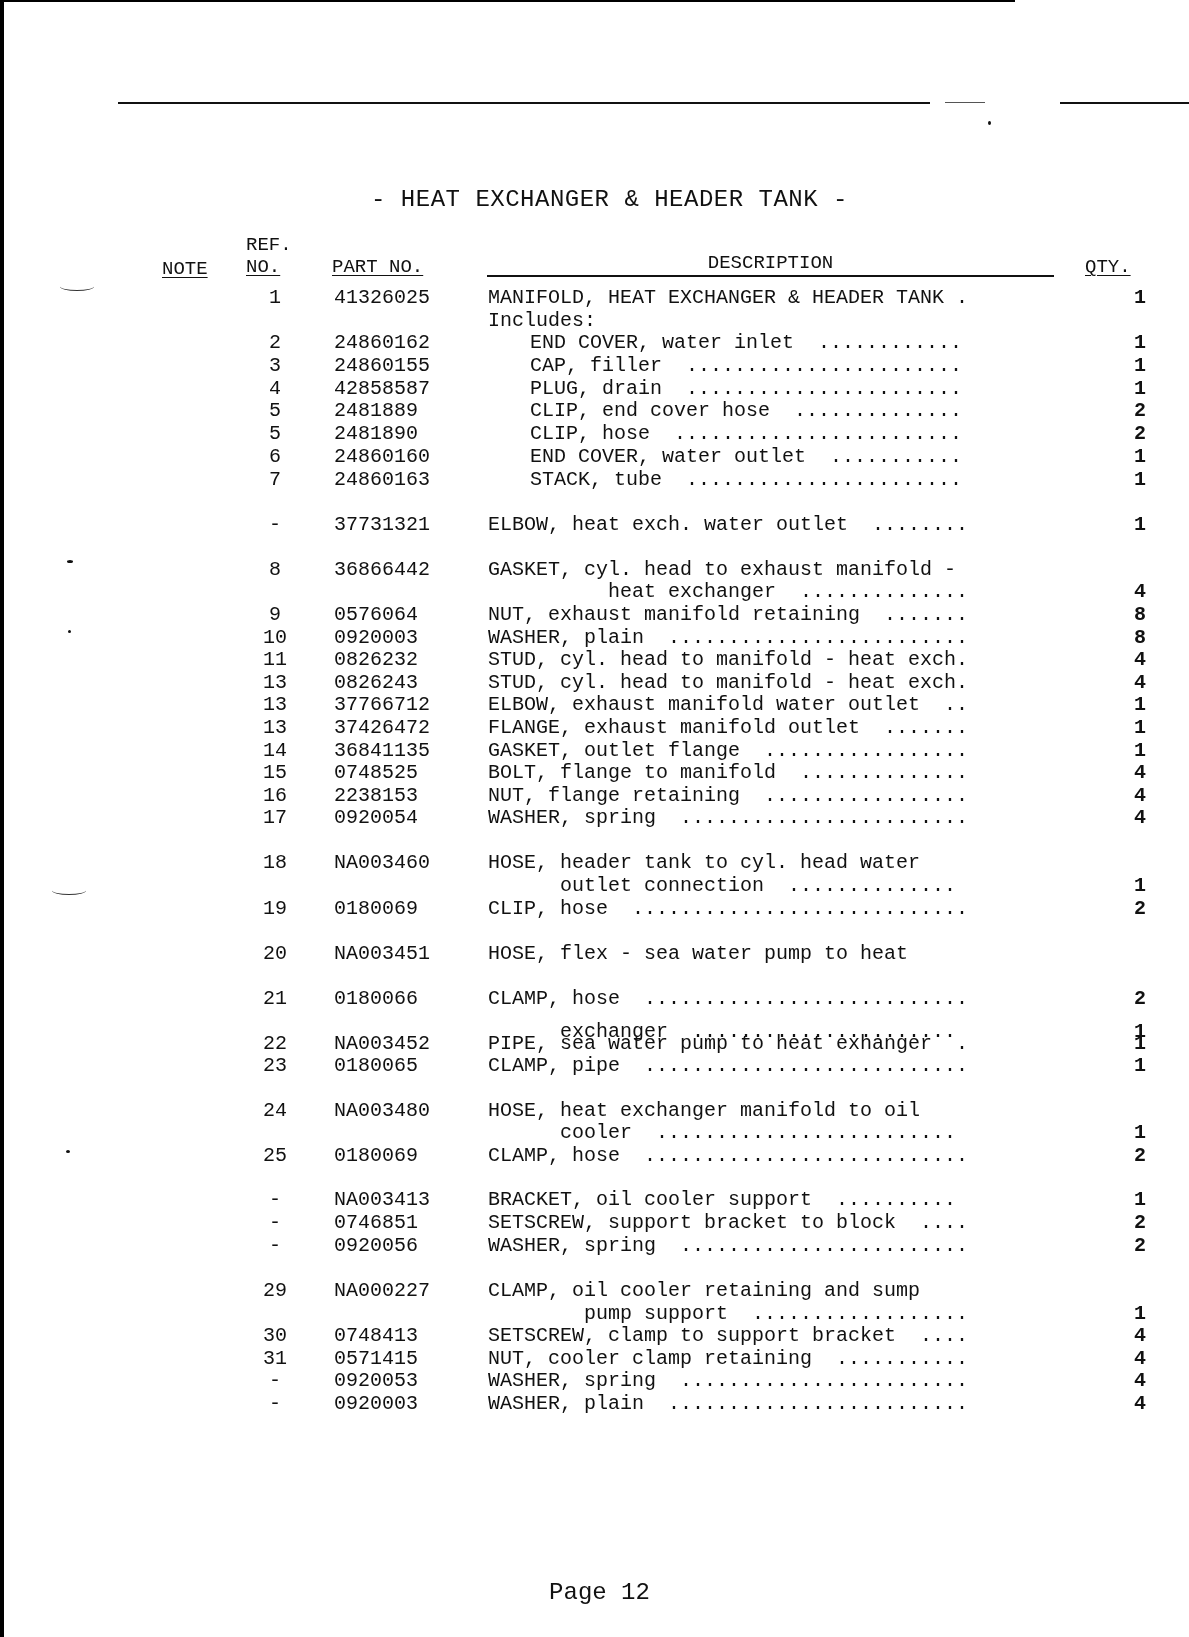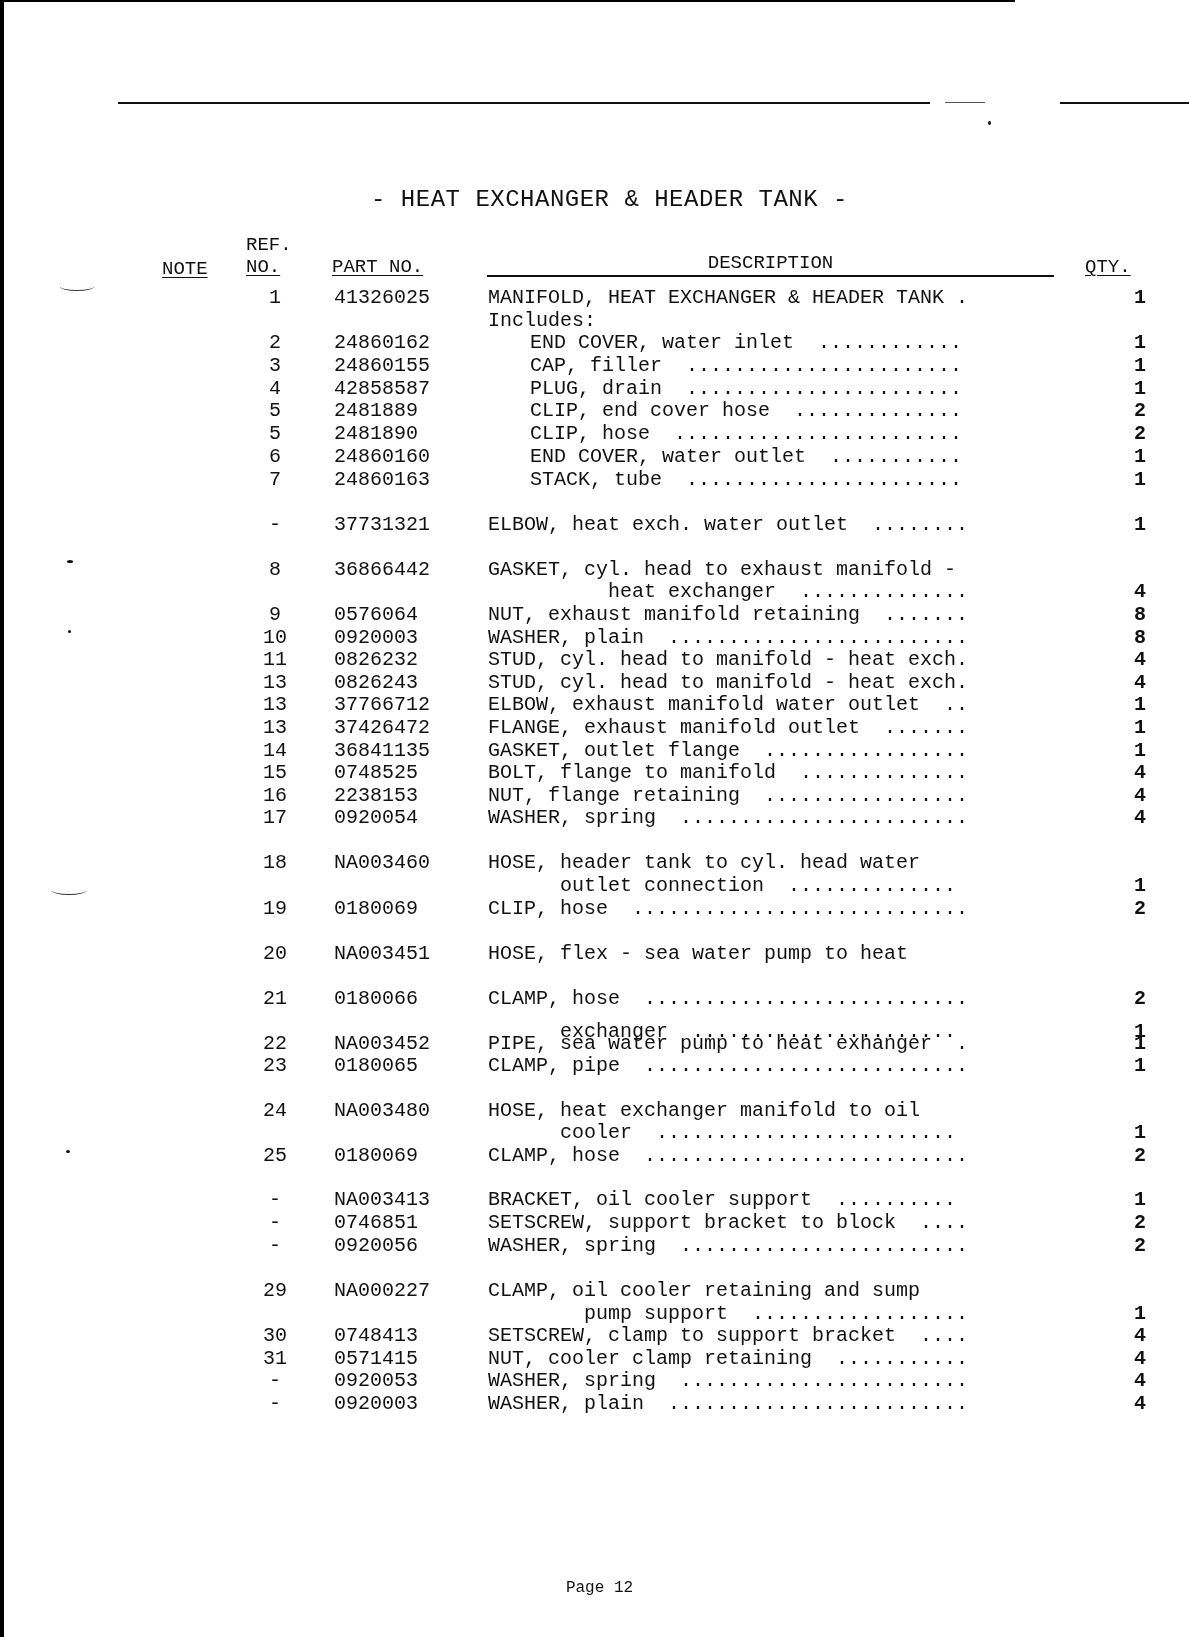--- a/index.html
+++ b/index.html
@@ -120,21 +120,21 @@
       width: 24px;
       text-align: center;
       font-weight: bold;
     }
     .footer {
       position: absolute;
       top: 1579px;
       left: 0;
       width: 1189px;
       text-align: center;
-      font-size: 16px;
+      font-size: 24px;
       padding-left: 10px;
       box-sizing: border-box;
     }
   </style>
 </head>
 <body>
 
 <div class="scan-edge-top"></div>
 <div class="scan-edge-left"></div>
 <div class="rule-top r1"></div>

